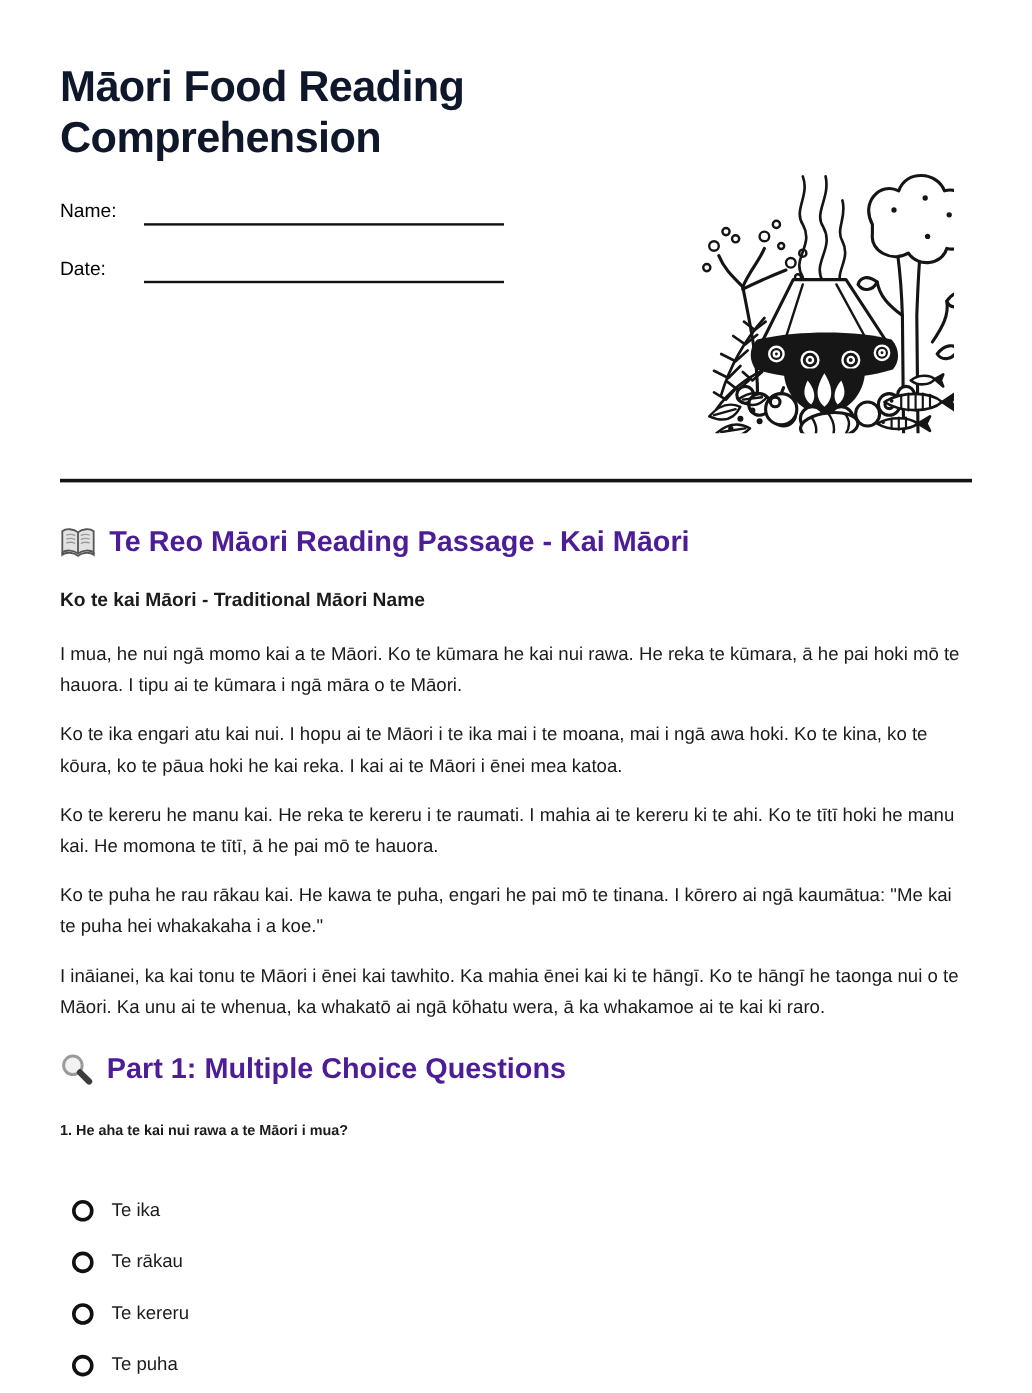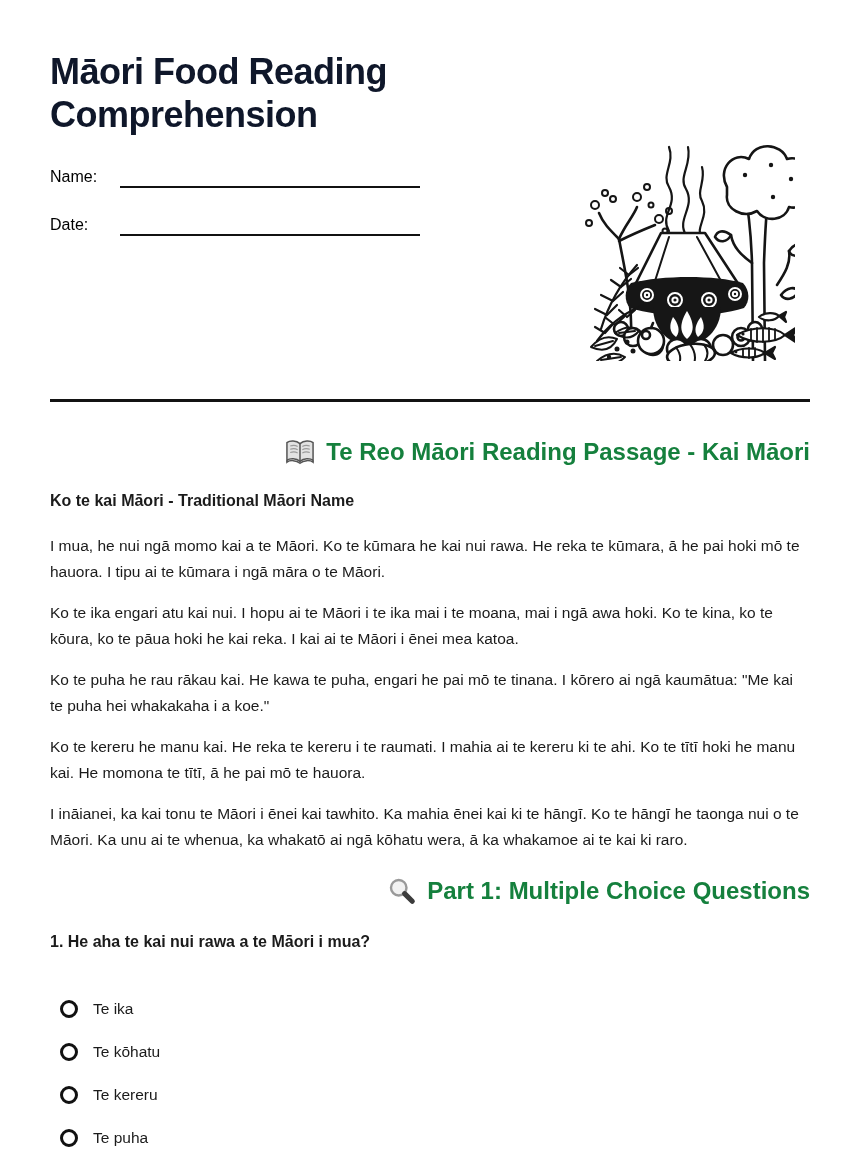--- a/index.html
+++ b/index.html
@@ -25,30 +25,30 @@
   .field-label { font-size: 16px; font-weight: 400; color: #000000; width: 70px; line-height: 22px; }
   .write-line { width: 300px; height: 20px; border-bottom: 2px solid #111111; }
   .illustration { position: absolute; left: 495px; top: 85px; width: 250px; height: 226px; }
 
   .top-rule { border: none; border-top: 3px solid #131313; margin: 0; }
 
   
   .section-heading {
     display: flex; align-items: center; gap: 11px;
     margin: 36px 0 0 0;
-    font-size: 24px; font-weight: 700; color: #15803d; line-height: 28px; justify-content: flex-end;
+    font-size: 24px; font-weight: 700; color: #4c1d95; line-height: 28px;
   }
   .section-heading.part { margin-top: 24px; }
   .icon { flex: none; display: inline-flex; }
   .passage-subheading { margin: 26px 0 0 0; font-size: 16px; font-weight: 700; color: #1b1b1b; line-height: 17px; }
   .passage-paragraph { margin: 15px 0 0 0; font-size: 15.5px; line-height: 26px; color: #1b1b1b; }
   .passage-paragraph:first-of-type { margin-top: 24px; }
 
   
-  .question-text { margin: 28px 0 0 0; font-size: 16px; font-weight: 700; color: #1b1b1b; line-height: 18px; }
+  .question-text { margin: 28px 0 0 0; font-size: 12px; font-weight: 700; color: #1b1b1b; line-height: 18px; }
   .options { margin-top: 46px; }
   .option-row { display: flex; align-items: center; margin-bottom: 19px; height: 24px; }
   .radio {
     width: 18px; height: 18px; border: 3px solid #111111; border-radius: 50%;
     background: #ffffff; margin-right: 15px; margin-left: 10px; flex: none; cursor: pointer;
   }
   .option-label { font-size: 15.5px; color: #1b1b1b; }
 </style>
 </head>
 <body>
@@ -197,22 +197,22 @@
           <path d="M2 24 L2 26 C5 23.5 12 23.5 16 27 C20 23.5 27 23.5 30 26 L30 24" fill="none" stroke="#555555" stroke-width="1.6"></path>
         </svg>
       </span>
       <span>Te Reo Māori Reading Passage - Kai Māori</span>
     </h2>
 
     <h3 class="passage-subheading">Ko te kai Māori - Traditional Māori Name</h3>
 
     <p class="passage-paragraph">I mua, he nui ngā momo kai a te Māori. Ko te kūmara he kai nui rawa. He reka te kūmara, ā he pai hoki mō te hauora. I tipu ai te kūmara i ngā māra o te Māori.</p>
     <p class="passage-paragraph">Ko te ika engari atu kai nui. I hopu ai te Māori i te ika mai i te moana, mai i ngā awa hoki. Ko te kina, ko te kōura, ko te pāua hoki he kai reka. I kai ai te Māori i ēnei mea katoa.</p>
+    <p class="passage-paragraph">Ko te kereru he manu kai. He reka te kereru i te raumati. I mahia ai te kereru ki te ahi. Ko te tītī hoki he manu kai. He momona te tītī, ā he pai mō te hauora.</p>
     <p class="passage-paragraph">Ko te puha he rau rākau kai. He kawa te puha, engari he pai mō te tinana. I kōrero ai ngā kaumātua: "Me kai te puha hei whakakaha i a koe."</p>
-    <p class="passage-paragraph">Ko te kereru he manu kai. He reka te kereru i te raumati. I mahia ai te kereru ki te ahi. Ko te tītī hoki he manu kai. He momona te tītī, ā he pai mō te hauora.</p>
     <p class="passage-paragraph">I ināianei, ka kai tonu te Māori i ēnei kai tawhito. Ka mahia ēnei kai ki te hāngī. Ko te hāngī he taonga nui o te Māori. Ka unu ai te whenua, ka whakatō ai ngā kōhatu wera, ā ka whakamoe ai te kai ki raro.</p>
   </section>
 
   <section>
     <h2 class="section-heading part">
       <span class="icon">
         <svg viewBox="0 0 30 30" width="28" height="28" xmlns="http://www.w3.org/2000/svg">
           <circle cx="11.5" cy="11.5" r="8.3" fill="#f2f2f2" stroke="#9a9a9a" stroke-width="2.6"></circle>
           <line x1="17.8" y1="17.8" x2="26" y2="26" stroke="#3c3c3c" stroke-width="5.5" stroke-linecap="round"></line>
         </svg>
@@ -222,21 +222,21 @@
 
     <p class="question-text">1. He aha te kai nui rawa a te Māori i mua?</p>
 
     <div class="options">
       <div class="option-row">
         <span class="radio"></span>
         <span class="option-label">Te ika</span>
       </div>
       <div class="option-row">
         <span class="radio"></span>
-        <span class="option-label">Te kōhatu</span>
+        <span class="option-label">Te rākau</span>
       </div>
       <div class="option-row">
         <span class="radio"></span>
         <span class="option-label">Te kereru</span>
       </div>
       <div class="option-row">
         <span class="radio"></span>
         <span class="option-label">Te puha</span>
       </div>
     </div>

